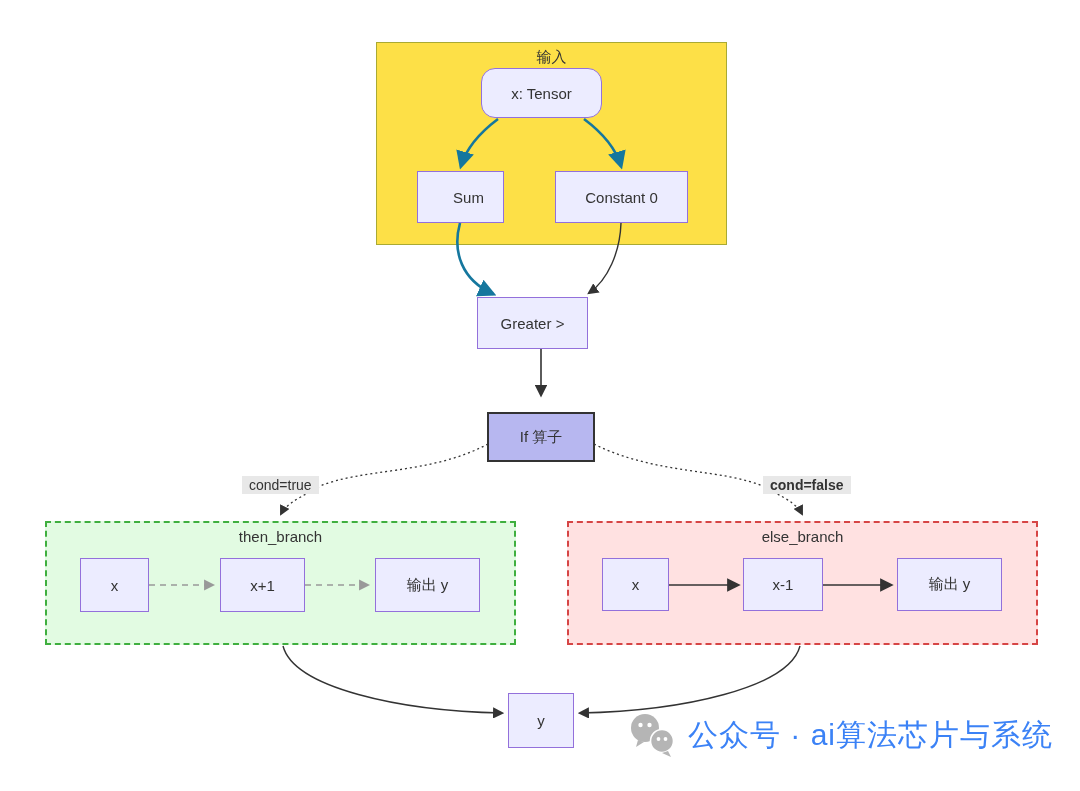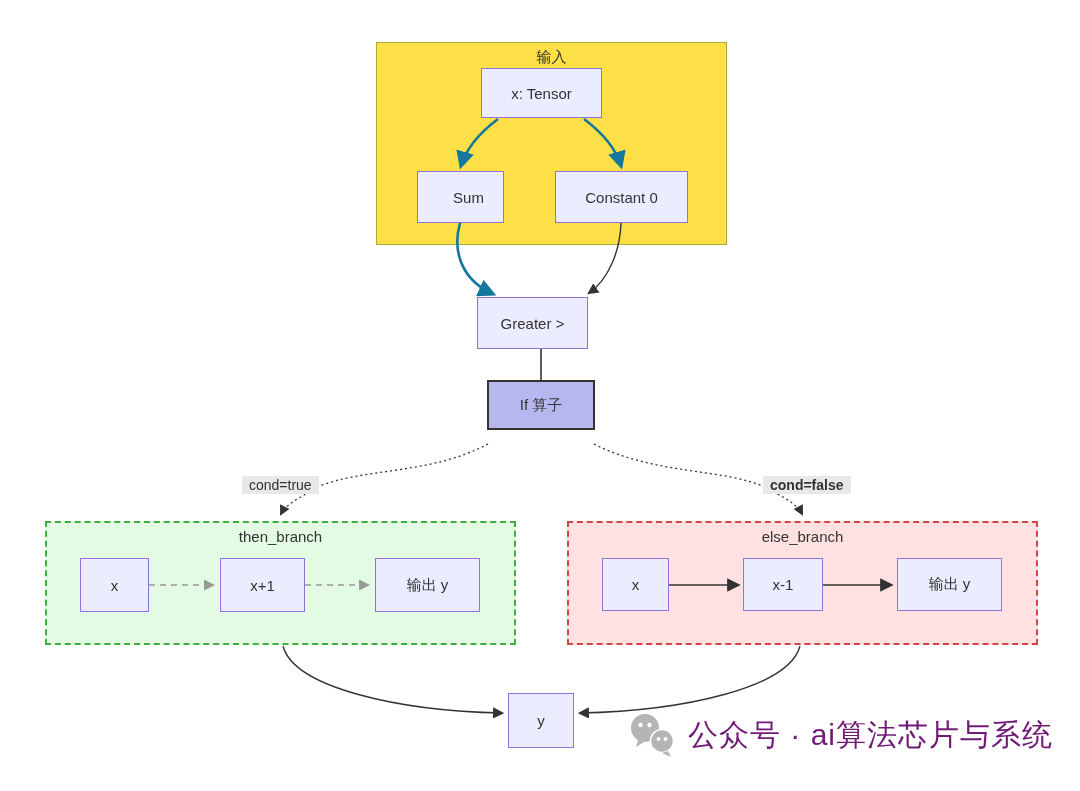--- a/index.html
+++ b/index.html
@@ -15,41 +15,41 @@
     font-size:15px;color:#333;
   }
   .sg-input{left:376px;top:42px;width:351px;height:203px;background:#fde047;border:1px solid #AAAA33;}
   .sg-then{left:45px;top:521px;width:471px;height:124px;background:#E2FBE2;border:2px dashed #3FAF3F;}
   .sg-else{left:567px;top:521px;width:471px;height:124px;background:#FFE1E1;border:2px dashed #D64545;}
   .node{
     position:absolute;box-sizing:border-box;background:#ECECFF;border:1px solid #9370DB;
     display:flex;align-items:center;justify-content:center;
     font-size:15px;color:#333;text-align:center;
   }
-  .n-xtensor{left:481px;top:68px;width:121px;height:50px;}
+  .n-xtensor{left:481px;top:68px;width:121px;height:50px;border-radius:14px;}
   .n-sum{left:417px;top:171px;width:87px;height:52px;padding-left:16px;}
   .n-constant0{left:555px;top:171px;width:133px;height:52px;}
   .n-greater{left:477px;top:297px;width:111px;height:52px;}
-  .n-if{left:487px;top:380px;width:108px;height:50px;background:#B7B7F0;border:2.5px solid #333333;}
+  .n-if{left:487px;top:412px;width:108px;height:50px;background:#B7B7F0;border:2.5px solid #333333;}
   .n-then-x{left:80px;top:558px;width:69px;height:54px;}
   .n-then-xp1{left:220px;top:558px;width:85px;height:54px;justify-content:center;}
   .n-then-out{left:375px;top:558px;width:105px;height:54px;}
   .n-else-x{left:602px;top:558px;width:67px;height:53px;}
   .n-else-xm1{left:743px;top:558px;width:80px;height:53px;}
   .n-else-out{left:897px;top:558px;width:105px;height:53px;}
   .n-y{left:508px;top:693px;width:66px;height:55px;}
   .edge-label{
     position:absolute;background:#E8E8E8;color:#333;font-size:14px;
     padding:1px 7px;white-space:nowrap;
   }
   .el-true{left:242px;top:476px;}
   .el-false{left:763px;top:476px;font-weight:bold;}
   .watermark{
     position:absolute;left:628px;top:712px;display:flex;align-items:center;
-    color:#701a75;
+    color:#3b82f6;
   }
   .watermark-text{font-size:30px;letter-spacing:1px;margin-left:10px;white-space:nowrap;}
 </style>
 </head>
 <body>
 
 <div id="canvas">
 
   <div class="subgraph sg-input">
     <div class="subgraph-label">输入</div>

